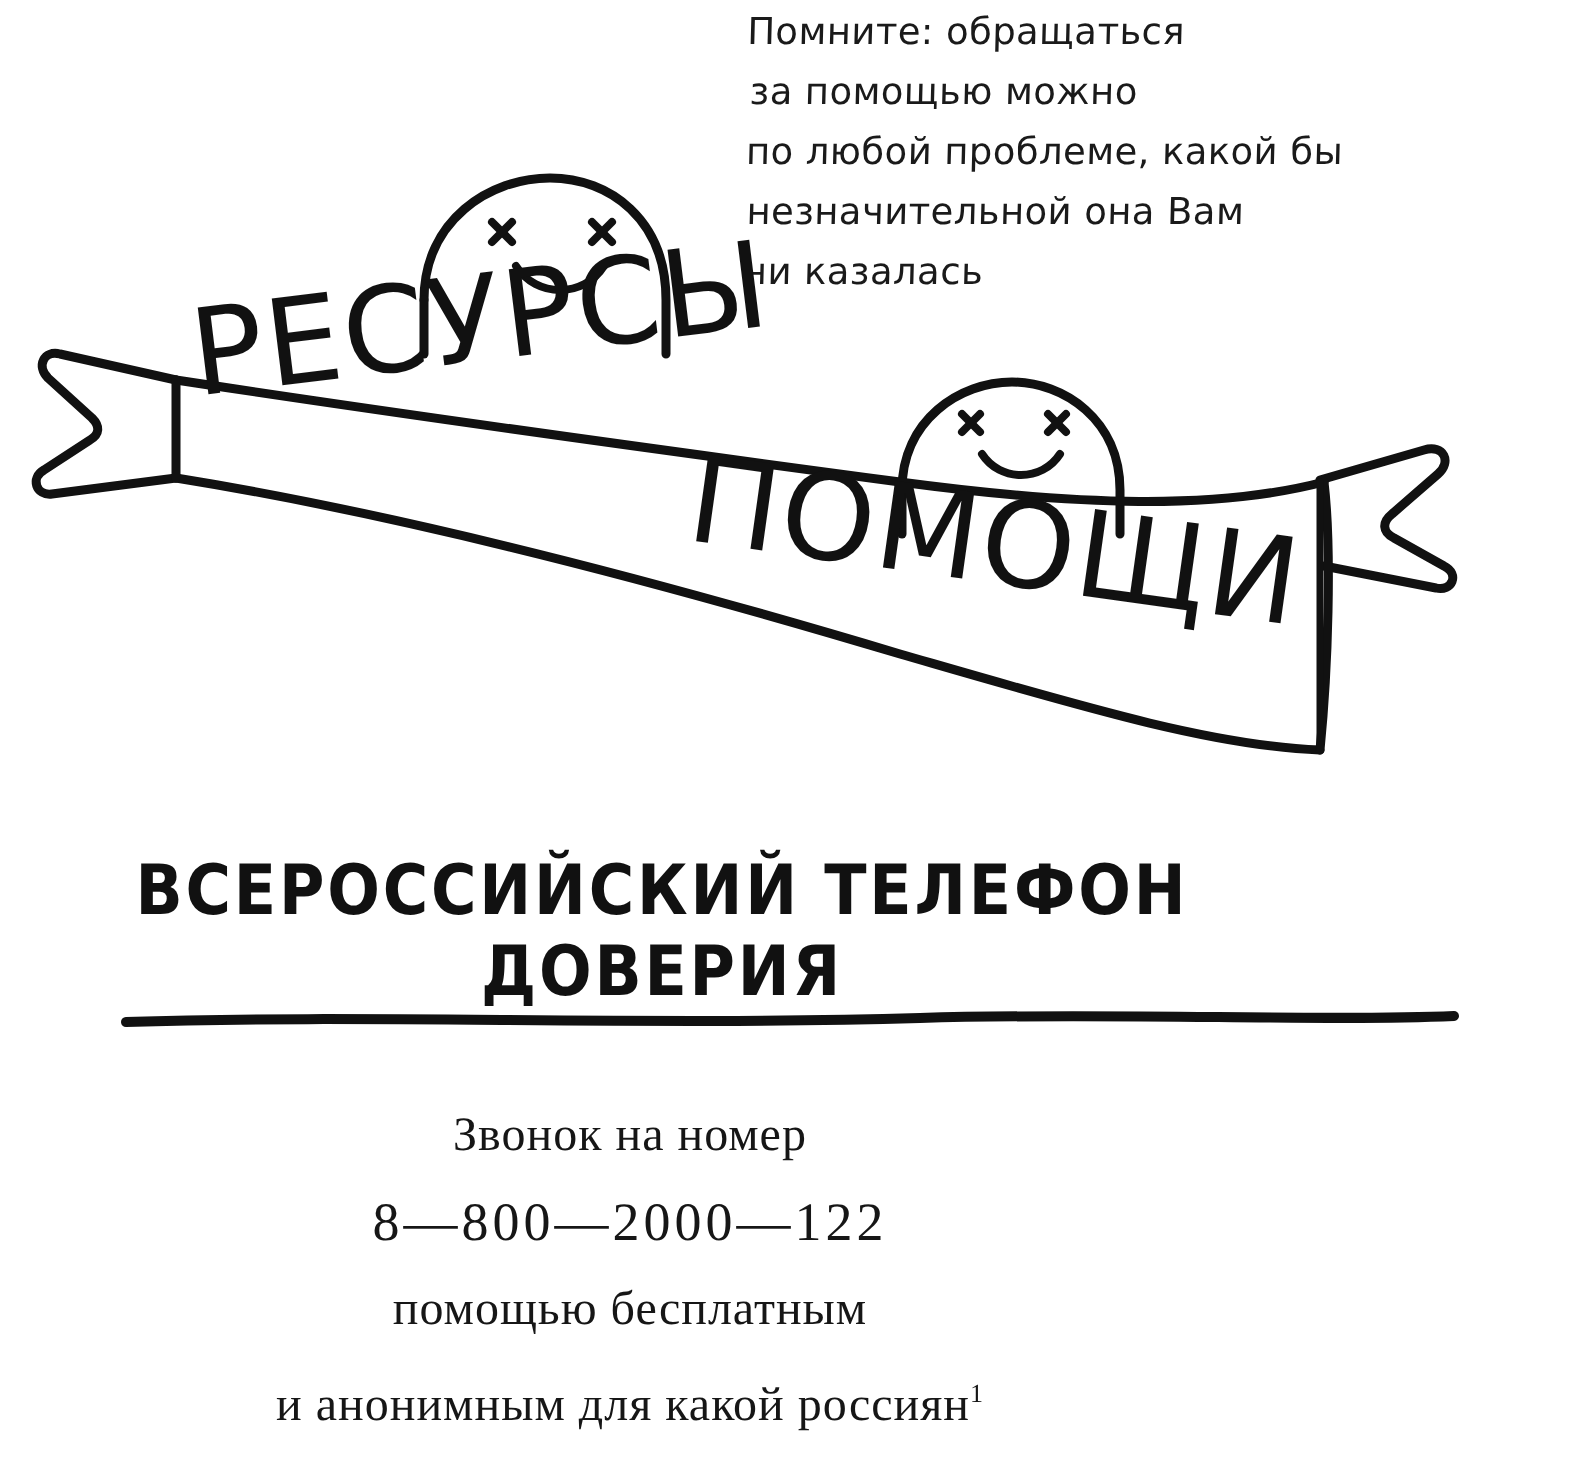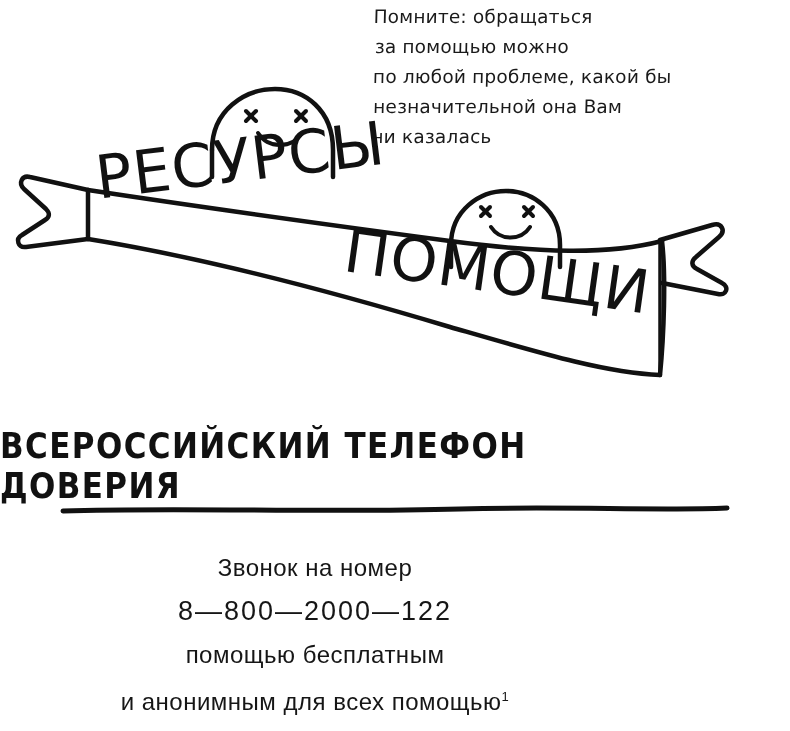--- a/index.html
+++ b/index.html
@@ -87,21 +87,21 @@
     transform: rotate(8deg);
     transform-origin: left center;
   }
 
   
   .section {
     position: absolute;
     left: 0;
     top: 430px;
     width: 662px;
-    text-align: left;
+    text-align: center;
   }
   .section-title {
     font-family: "DejaVu Sans", sans-serif;
     font-size: 31px;
     font-weight: bold;
     letter-spacing: 1.4px;
     color: #111;
     transform: scaleY(1.12);
     display: inline-block;
   }
@@ -113,21 +113,21 @@
     height: 10px;
   }
 
   
   .phone-block {
     position: absolute;
     left: 0;
     top: 548px;
     width: 630px;
     text-align: center;
-    font-family: Liberation Sans, sans-serif;
+    font-family: Liberation Serif, serif;
     color: #161616;
   }
   .phone-block .pl {
     display: block;
     white-space: nowrap;
   }
   .p-line1 {
     font-size: 24px;
     line-height: 40px;
     letter-spacing: 0.5px;
@@ -213,16 +213,16 @@
     <span class="section-title">ВСЕРОССИЙСКИЙ ТЕЛЕФОН ДОВЕРИЯ</span>
     <svg class="rule" width="670" height="10" viewBox="0 0 670 10">
       <path d="M3 6 C120 2 260 8 400 4 C500 1 600 6 667 3" fill="none" stroke="#111111" stroke-width="5" stroke-linecap="round"></path>
     </svg>
   </div>
 
   <div class="phone-block">
     <span class="pl p-line1">Звонок на номер</span>
     <span class="pl p-number">8—800—2000—122</span>
     <span class="pl p-line3">помощью бесплатным</span>
-    <span class="pl p-line4"><span>и анонимным для всех помощью</span><span class="sup">1</span></span>
+    <span class="pl p-line4"><span>и анонимным для какой россиян</span><span class="sup">1</span></span>
   </div>
 
 </div>
 
 </body></html>

